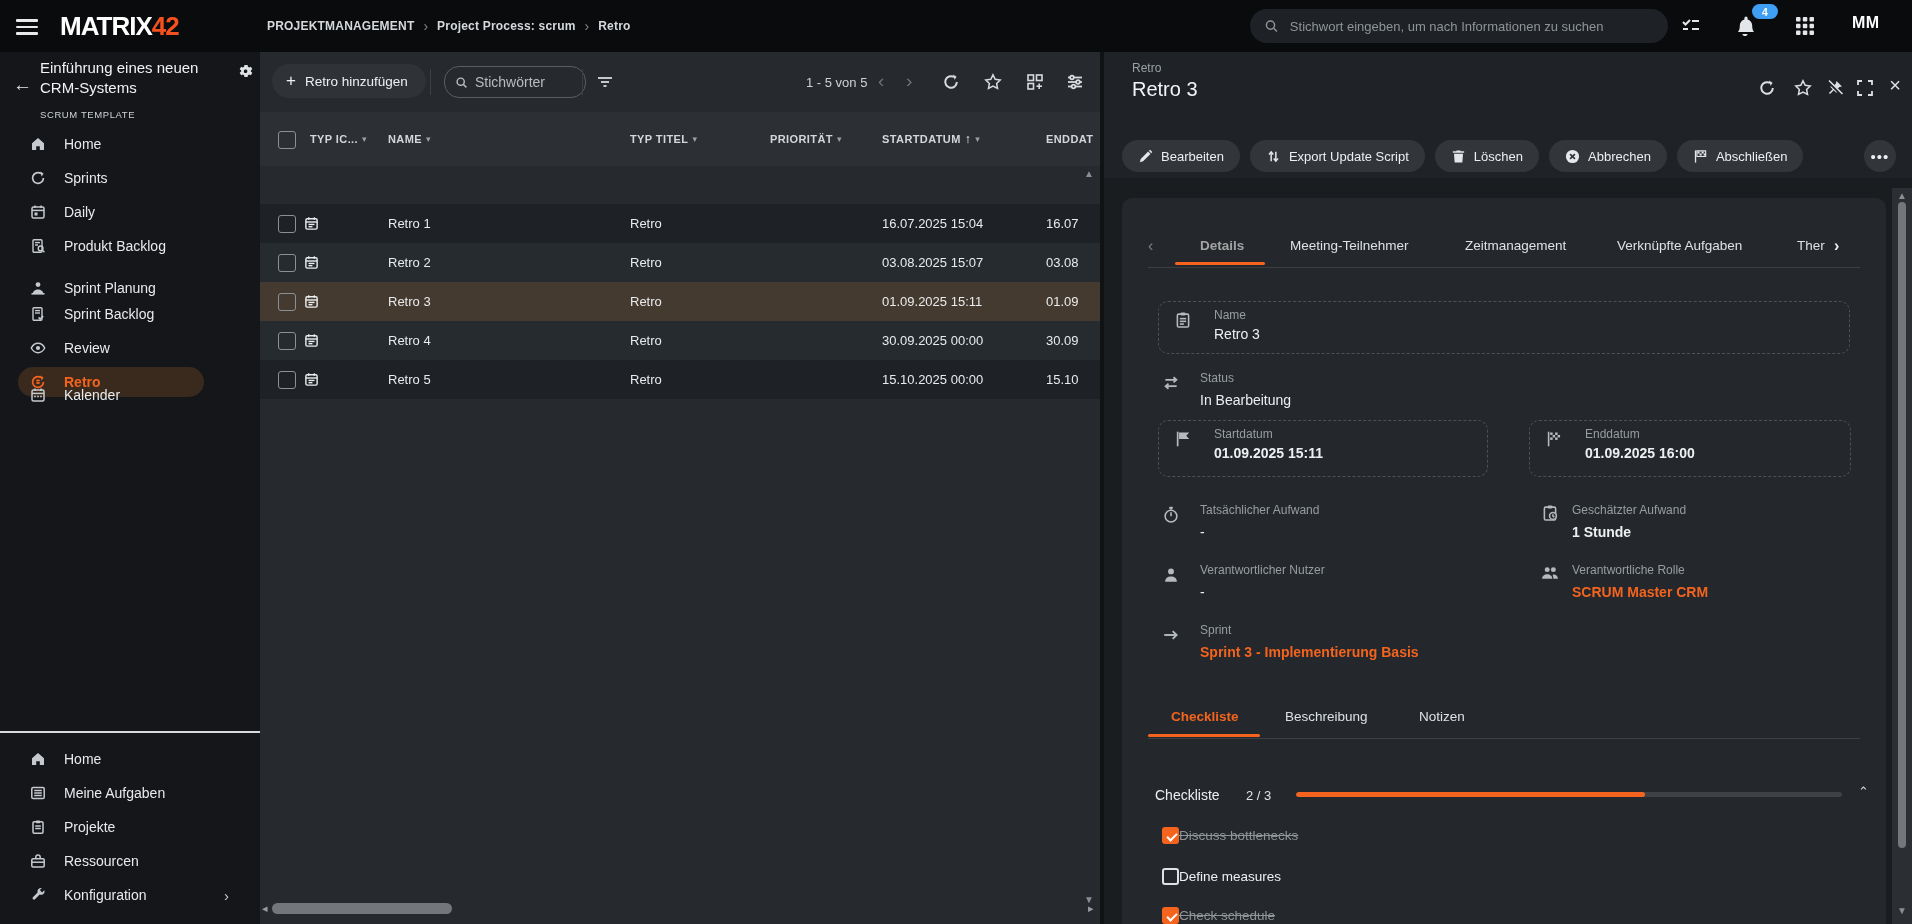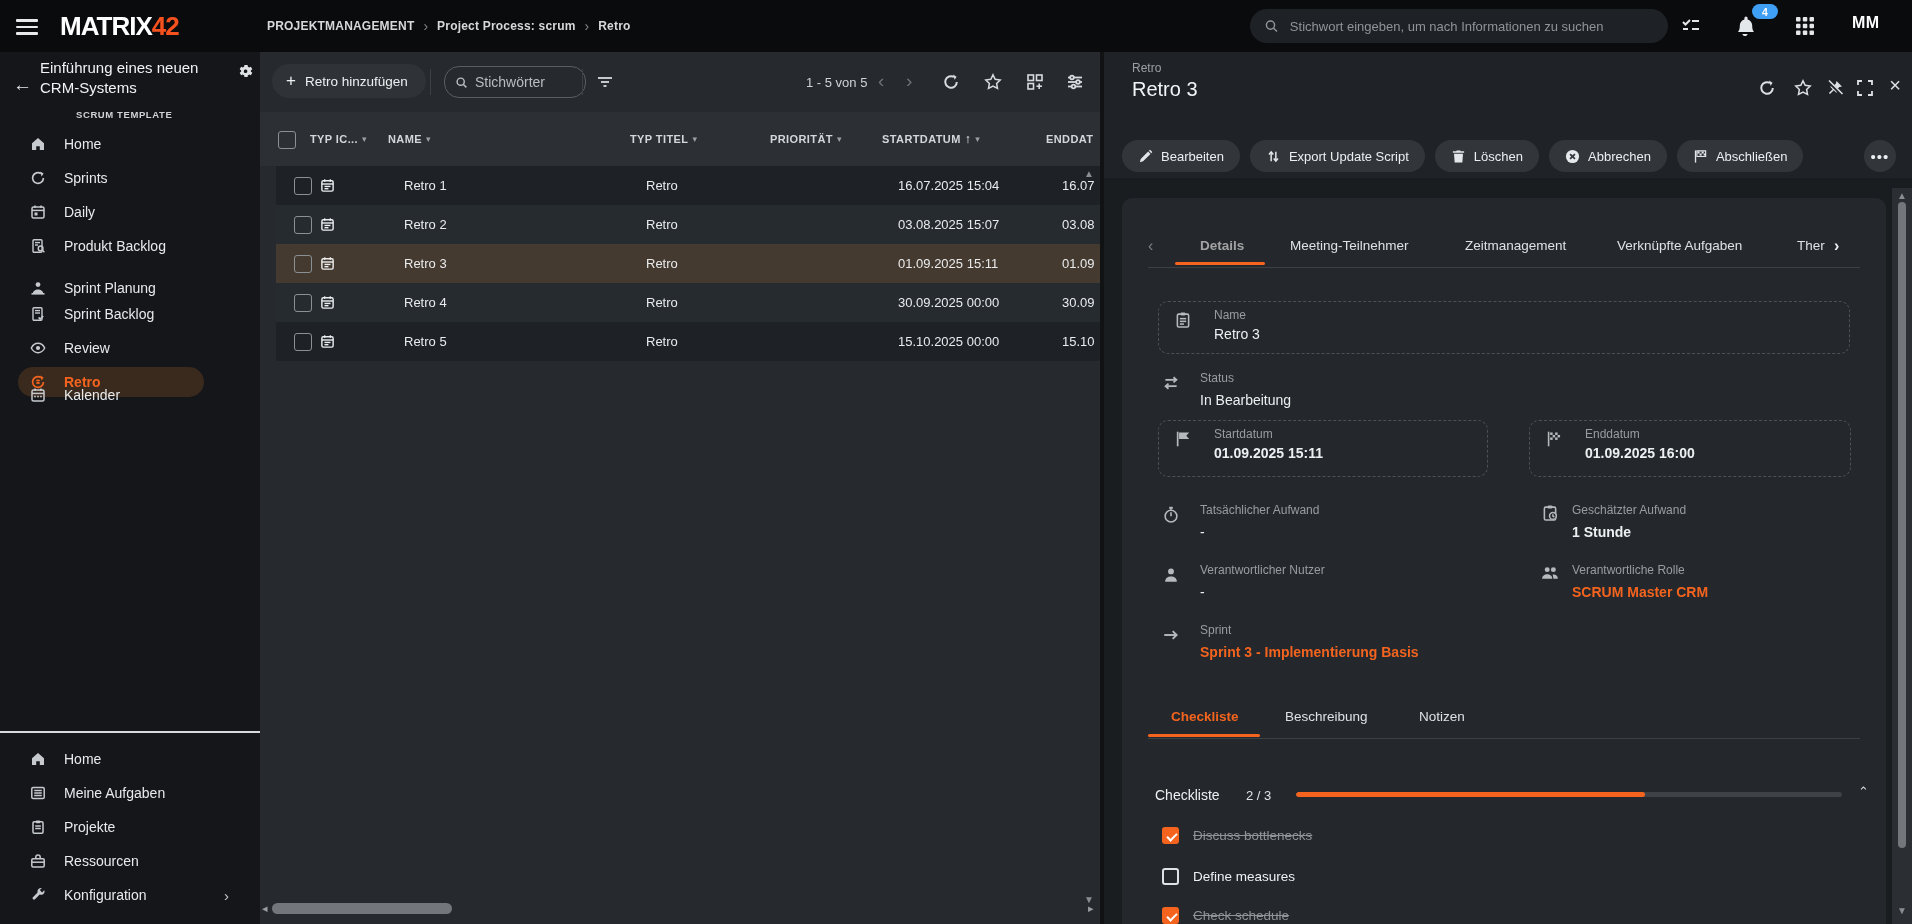--- a/index.html
+++ b/index.html
@@ -26,21 +26,21 @@
   .topicon{top:14px;width:24px;height:24px;color:#e4e7ea;cursor:pointer;}
   .badge{left:1752px;top:4px;min-width:18px;height:15px;border-radius:8px;background:#3f9ff5;color:#fff;
          font-size:10.5px;font-weight:700;display:flex;align-items:center;justify-content:center;padding:0 4px;}
   .avatar{left:1852px;top:14px;font-size:16px;font-weight:700;color:#fff;letter-spacing:.5px;cursor:pointer;}
 
   
   #sidebar{position:absolute;left:0;top:52px;width:260px;height:872px;background:#141619;}
   .back{left:13px;top:22px;font-size:19px;color:#e7e9eb;cursor:pointer;}
   .proj-title{left:40px;top:6px;width:178px;font-size:15px;line-height:20px;color:#f0f2f4;}
   .gear{left:238px;top:11px;width:16px;height:16px;color:#dfe2e5;cursor:pointer;}
-  .proj-sub{left:40px;top:57px;font-size:9.5px;font-weight:700;letter-spacing:.6px;color:#cfd3d6;margin-left:36px;}
+  .proj-sub{left:40px;top:57px;font-size:9.5px;font-weight:400;letter-spacing:.6px;color:#cfd3d6;}
   .nav-item{left:0;width:260px;height:34px;display:flex;align-items:center;cursor:pointer;}
   .nav-item .nico{width:16px;height:16px;margin-left:30px;color:#c6cace;flex:0 0 16px;}
   .nav-item .nlabel{margin-left:18px;font-size:14px;color:#e8eaec;}
   .nav-item.active .pillbg{position:absolute;left:18px;top:2px;width:186px;height:30px;background:#3a2a1e;border-radius:15px;}
   .nav-item.active .nico,.nav-item.active .nlabel{color:#f4641e;position:relative;font-weight:700;}
   .nav-item .chev{position:absolute;left:224px;color:#c6cace;font-size:15px;}
   .side-divider{left:0;top:679px;width:260px;height:2px;background:#d8dadc;}
 
   
   #listpane{position:absolute;left:260px;top:52px;width:840px;height:872px;background:#26292d;overflow:hidden;}
@@ -56,21 +56,21 @@
   .pag{left:546px;top:0;height:60px;display:flex;align-items:center;font-size:13px;color:#cfd3d7;}
   .pagchev{top:18px;font-size:19px;color:#6f7377;cursor:default;}
 
   #thead{left:0;top:60px;width:840px;height:54px;background:#2c3034;}
   .hcell{position:absolute;top:0;height:54px;display:flex;align-items:center;gap:4px;font-size:11px;
          font-weight:700;letter-spacing:.4px;color:#d4d7da;cursor:pointer;white-space:nowrap;}
   .hcell .dn{font-size:9px;color:#9ba0a4;}
   .hcell .up{font-size:12px;color:#eef0f2;font-weight:700;}
   .cb{width:16px;height:16px;border:1.5px solid #8b9094;border-radius:3px;background:transparent;cursor:pointer;}
 
-  .trow{left:16px;width:840px;height:39px;cursor:pointer;}
+  .trow{left:0;width:840px;height:39px;cursor:pointer;margin-top:38px;}
   .trow.odd{background:#1e2226;}
   .trow.even{background:#262b2f;}
   .trow.selected{background:#453a2f;}
   .tcell{position:absolute;top:0;height:39px;display:flex;align-items:center;font-size:13px;color:#e9ebed;white-space:nowrap;}
   .rowico{color:#eceef0;}
   .scrollchev{color:#8a8e92;font-size:10px;cursor:pointer;}
   .hscroll-thumb{left:12px;top:851px;width:180px;height:11px;border-radius:6px;background:#73777b;cursor:pointer;}
   .hscroll-arrow{top:850px;font-size:11px;color:#9a9ea2;cursor:pointer;}
 
   
@@ -105,21 +105,21 @@
   .subtab.active{color:#f4641e;font-weight:700;}
   .subtab-underline{left:26px;top:536px;width:112px;height:3px;background:#f4641e;border-radius:2px;}
   .subtab-divider{left:26px;top:540px;width:712px;height:1px;background:#3c4043;}
 
   .chk-title{left:33px;top:589px;font-size:14px;color:#eef0f2;}
   .chk-count{left:124px;top:590px;font-size:13px;color:#dfe3e6;}
   .chk-bar{left:174px;top:594px;width:546px;height:5px;background:#3e4246;border-radius:3px;overflow:hidden;}
   .chk-fill{height:100%;background:#f4641e;border-radius:3px;}
   .chk-collapse{left:736px;top:586px;font-size:13px;color:#cfd3d6;cursor:pointer;}
 
-  .chk-item{position:absolute;left:40px;display:flex;align-items:center;gap:14px;cursor:pointer;}
+  .chk-item{position:absolute;left:40px;display:flex;align-items:center;gap:0;cursor:pointer;}
   .ckb{width:17px;height:17px;border:2px solid #dfe3e6;border-radius:3px;box-sizing:border-box;position:relative;flex:0 0 17px;}
   .ckb.checked{background:#f4641e;border-color:#f4641e;}
   .ckb.checked::after{content:"";position:absolute;left:3px;top:3.5px;width:8px;height:4px;
        border-left:2px solid #fff;border-bottom:2px solid #fff;transform:rotate(-45deg);}
   .chk-label{font-size:13.5px;color:#eef0f2;}
   .chk-label.done{color:#8f9498;text-decoration:line-through;}
 
   .vtrack{position:absolute;left:788px;top:136px;width:20px;height:736px;background:#2b2f33;}
   .vthumb{position:absolute;left:794px;top:150px;width:8px;height:646px;border-radius:4px;background:#73777b;cursor:pointer;}
   .vchev{position:absolute;left:793px;font-size:10px;color:#8a8e92;cursor:pointer;}

